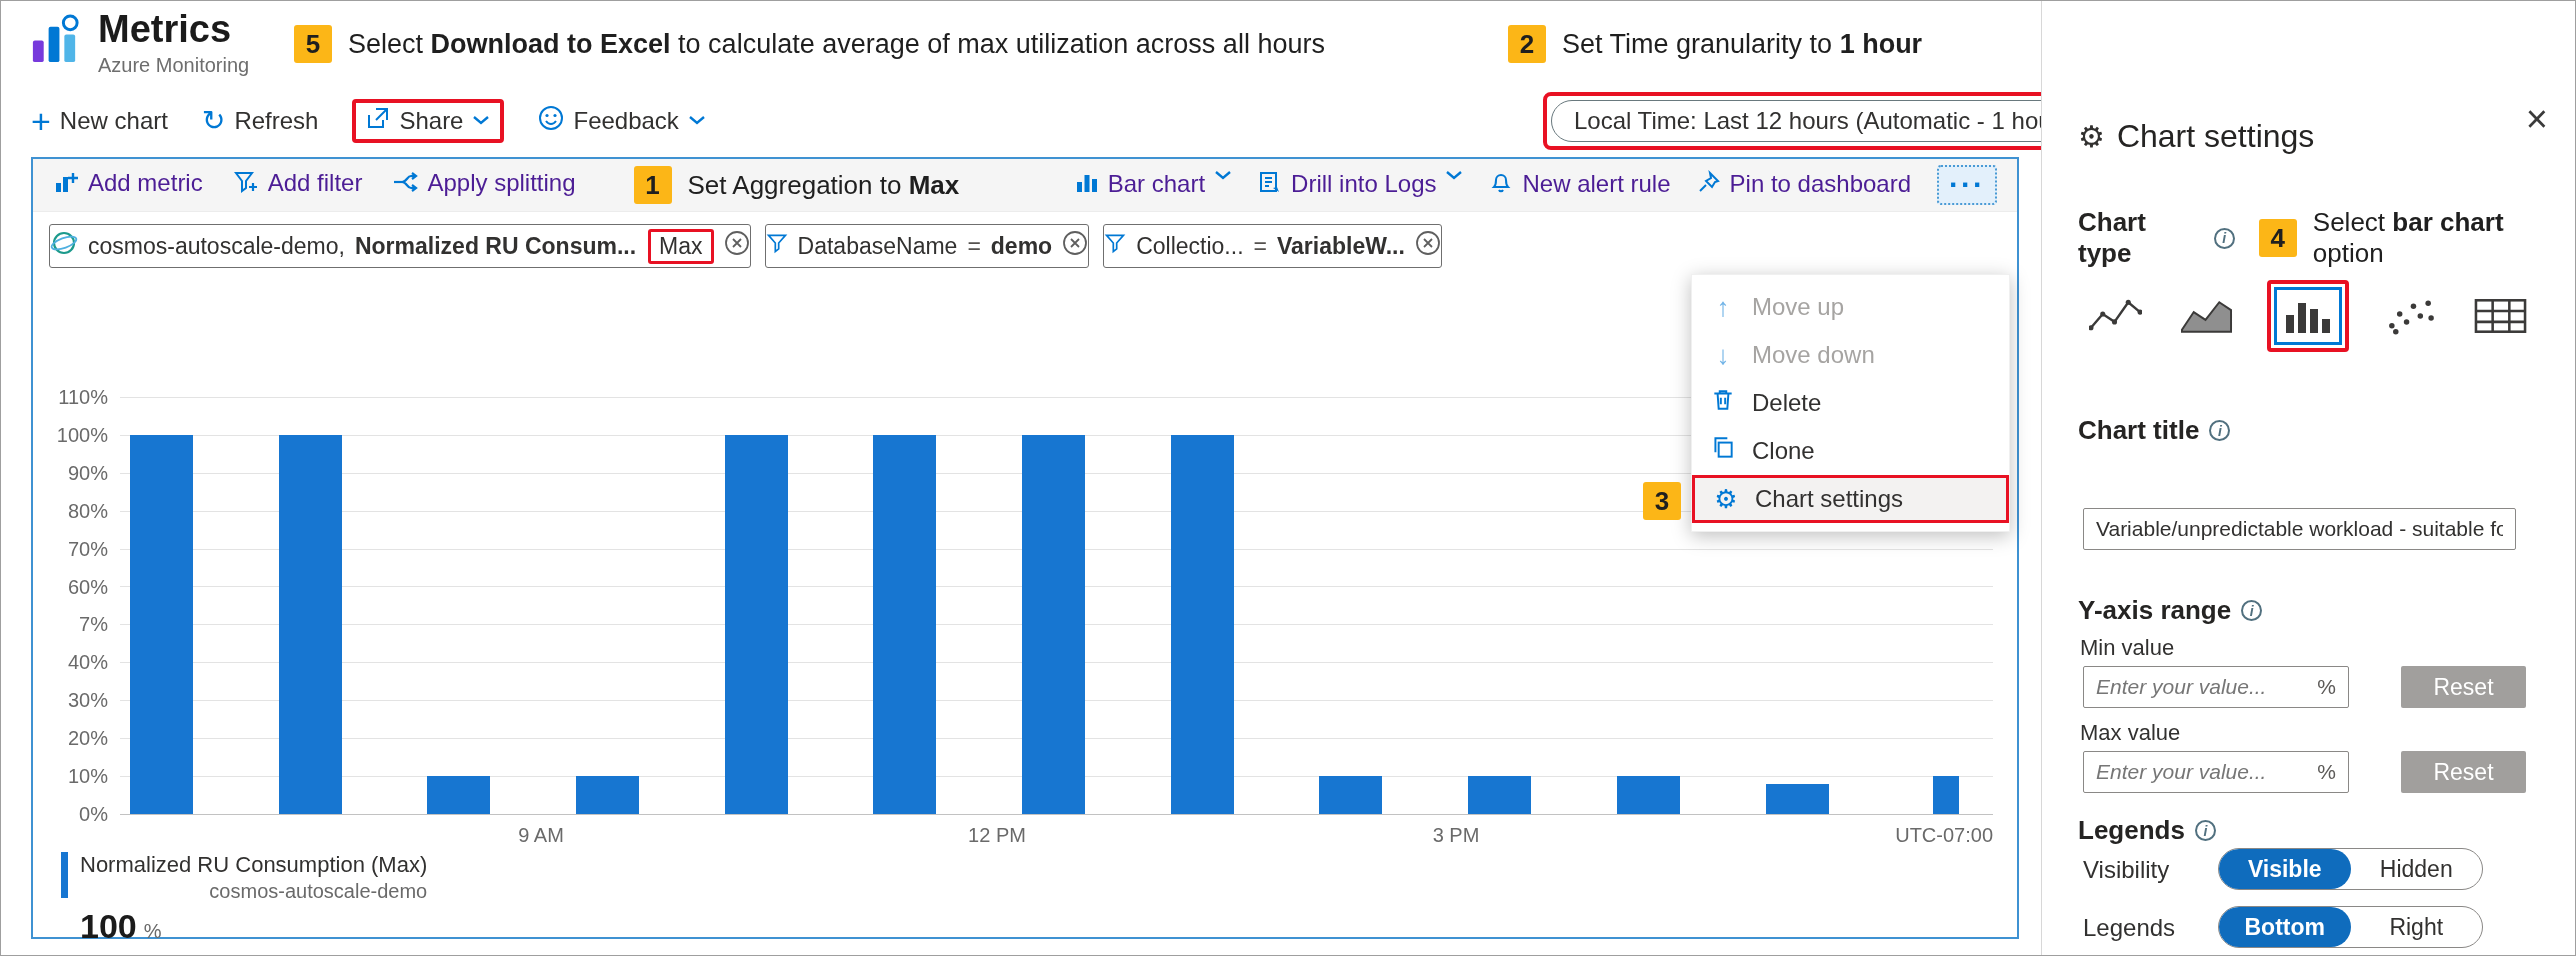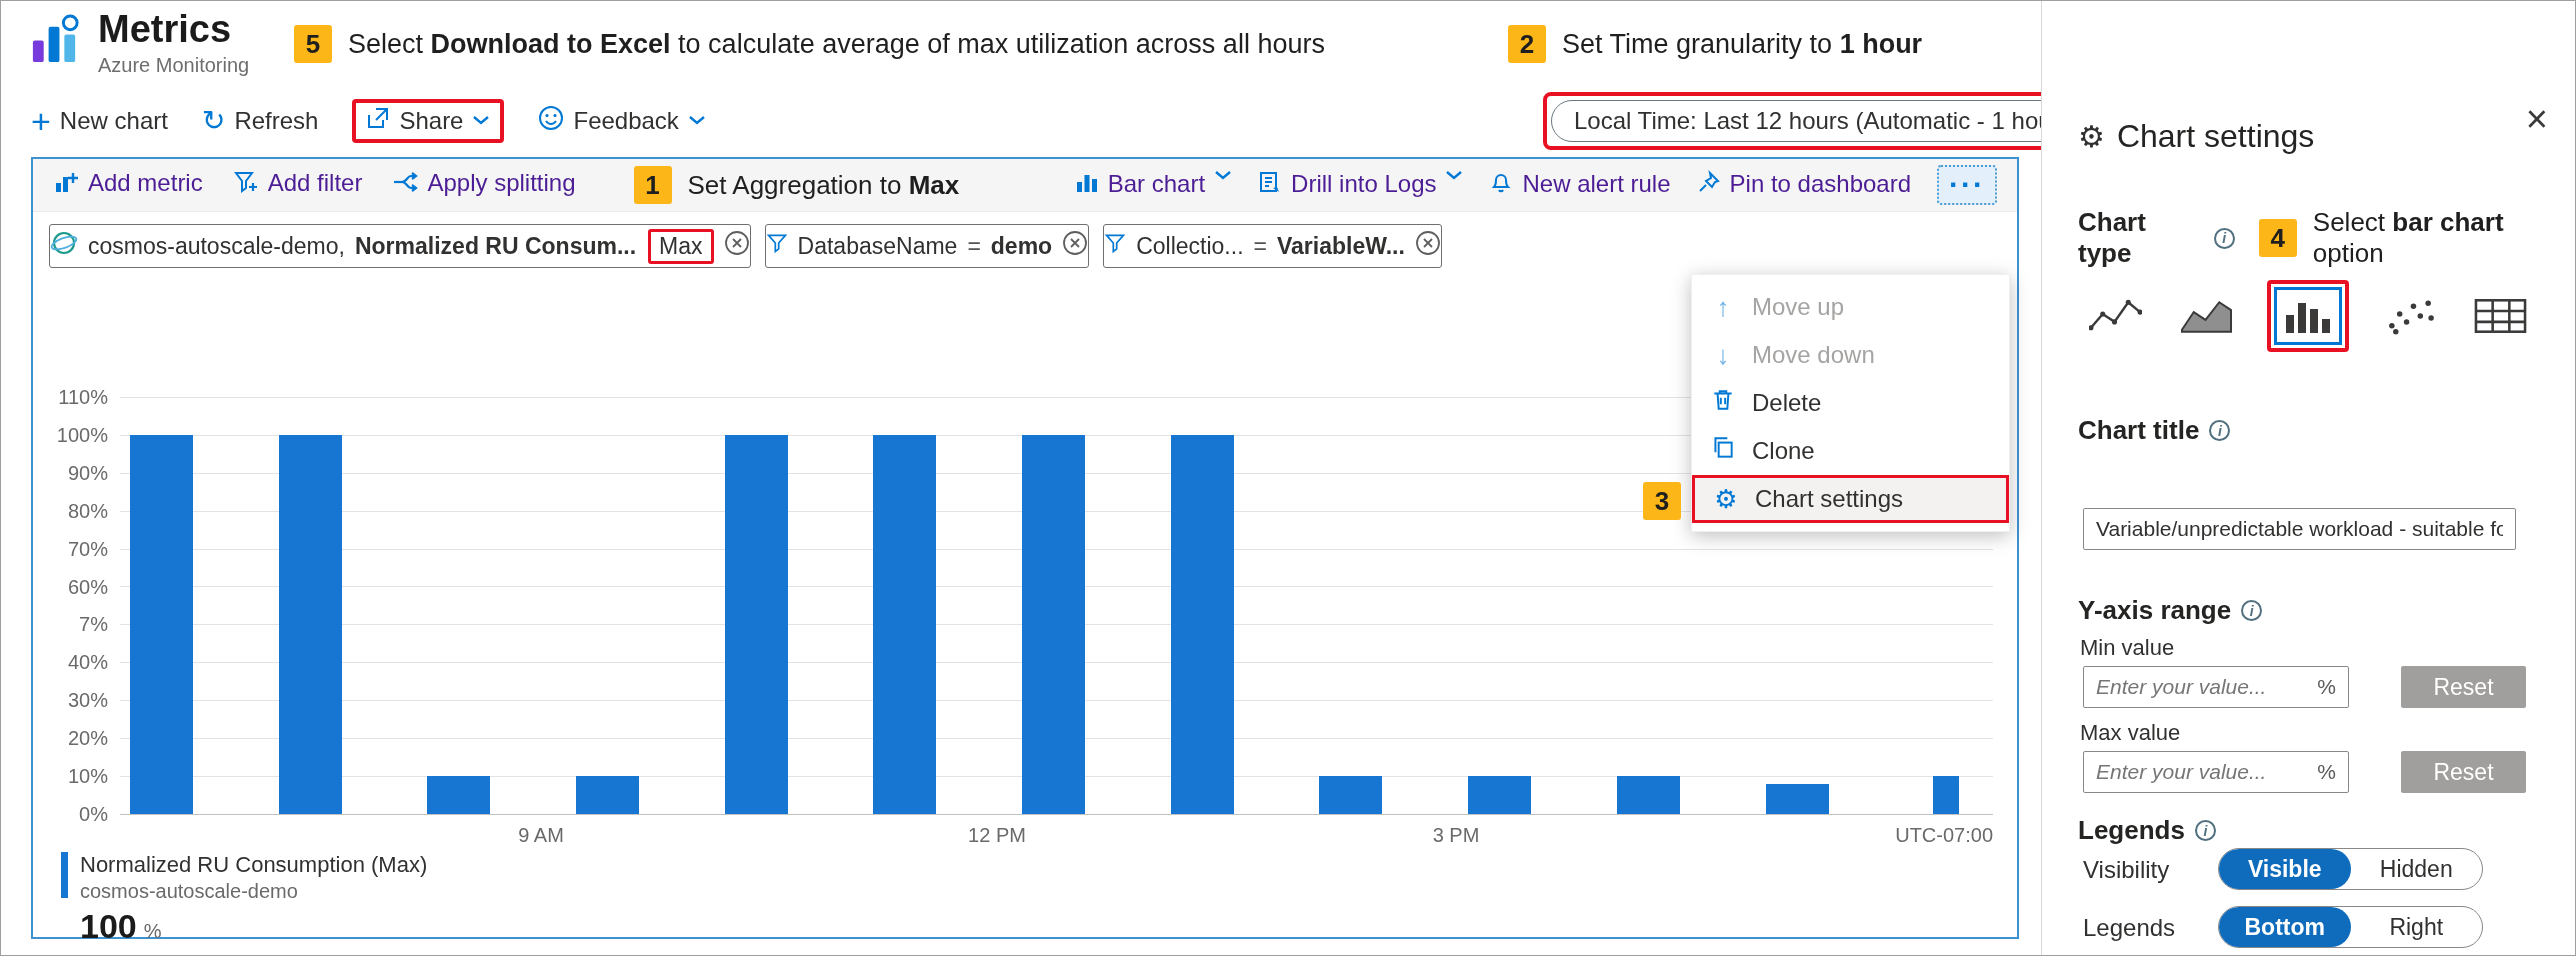--- a/index.html
+++ b/index.html
@@ -52,21 +52,21 @@
   
   .plot { position:absolute; left:87px; top:238px; width:1873px; height:417px; }
   .gridline { position:absolute; left:0; width:100%; height:0; border-top:1px solid #e3e3e3; }
   .axisline { border-top:1px solid #c2c2c2; }
   .ytick { position:absolute; left:-85px; width:73px; text-align:right; font-size:20px; color:#6a6a6a; }
   .xtick { position:absolute; top:427px; font-size:20px; color:#6a6a6a; transform:translateX(-50%); white-space:nowrap; }
   .xtick.right { left:auto !important; right:0; transform:none; }
   .bar { position:absolute; bottom:0; cursor:pointer; }
 
   
-  .legend { position:absolute; left:28px; top:693px; display:flex; gap:12px; align-items:flex-start; }
+  .legend { position:absolute; left:28px; top:693px; display:flex; gap:12px; align-items:flex-start;text-align:right; }
   .legend-marker { width:7px; height:46px; flex:none; }
   .legend-line1 { font-size:22px; color:#323130; }
   .legend-line2 { font-size:20px; color:#6a6a6a; margin-top:2px; }
   .legend-valrow { margin-top:4px; display:flex; align-items:baseline; gap:7px; }
   .legend-value { font-size:34px; font-weight:700; color:#1b1b1b; }
   .legend-unit { font-size:20px; color:#6a6a6a; }
 
   
   .menu { position:absolute; left:1658px; top:115px; width:319px; padding:8px 0; background:#fff;
           box-shadow:0 4px 18px rgba(0,0,0,.25); border:1px solid #f0f0f0; z-index:20; }

